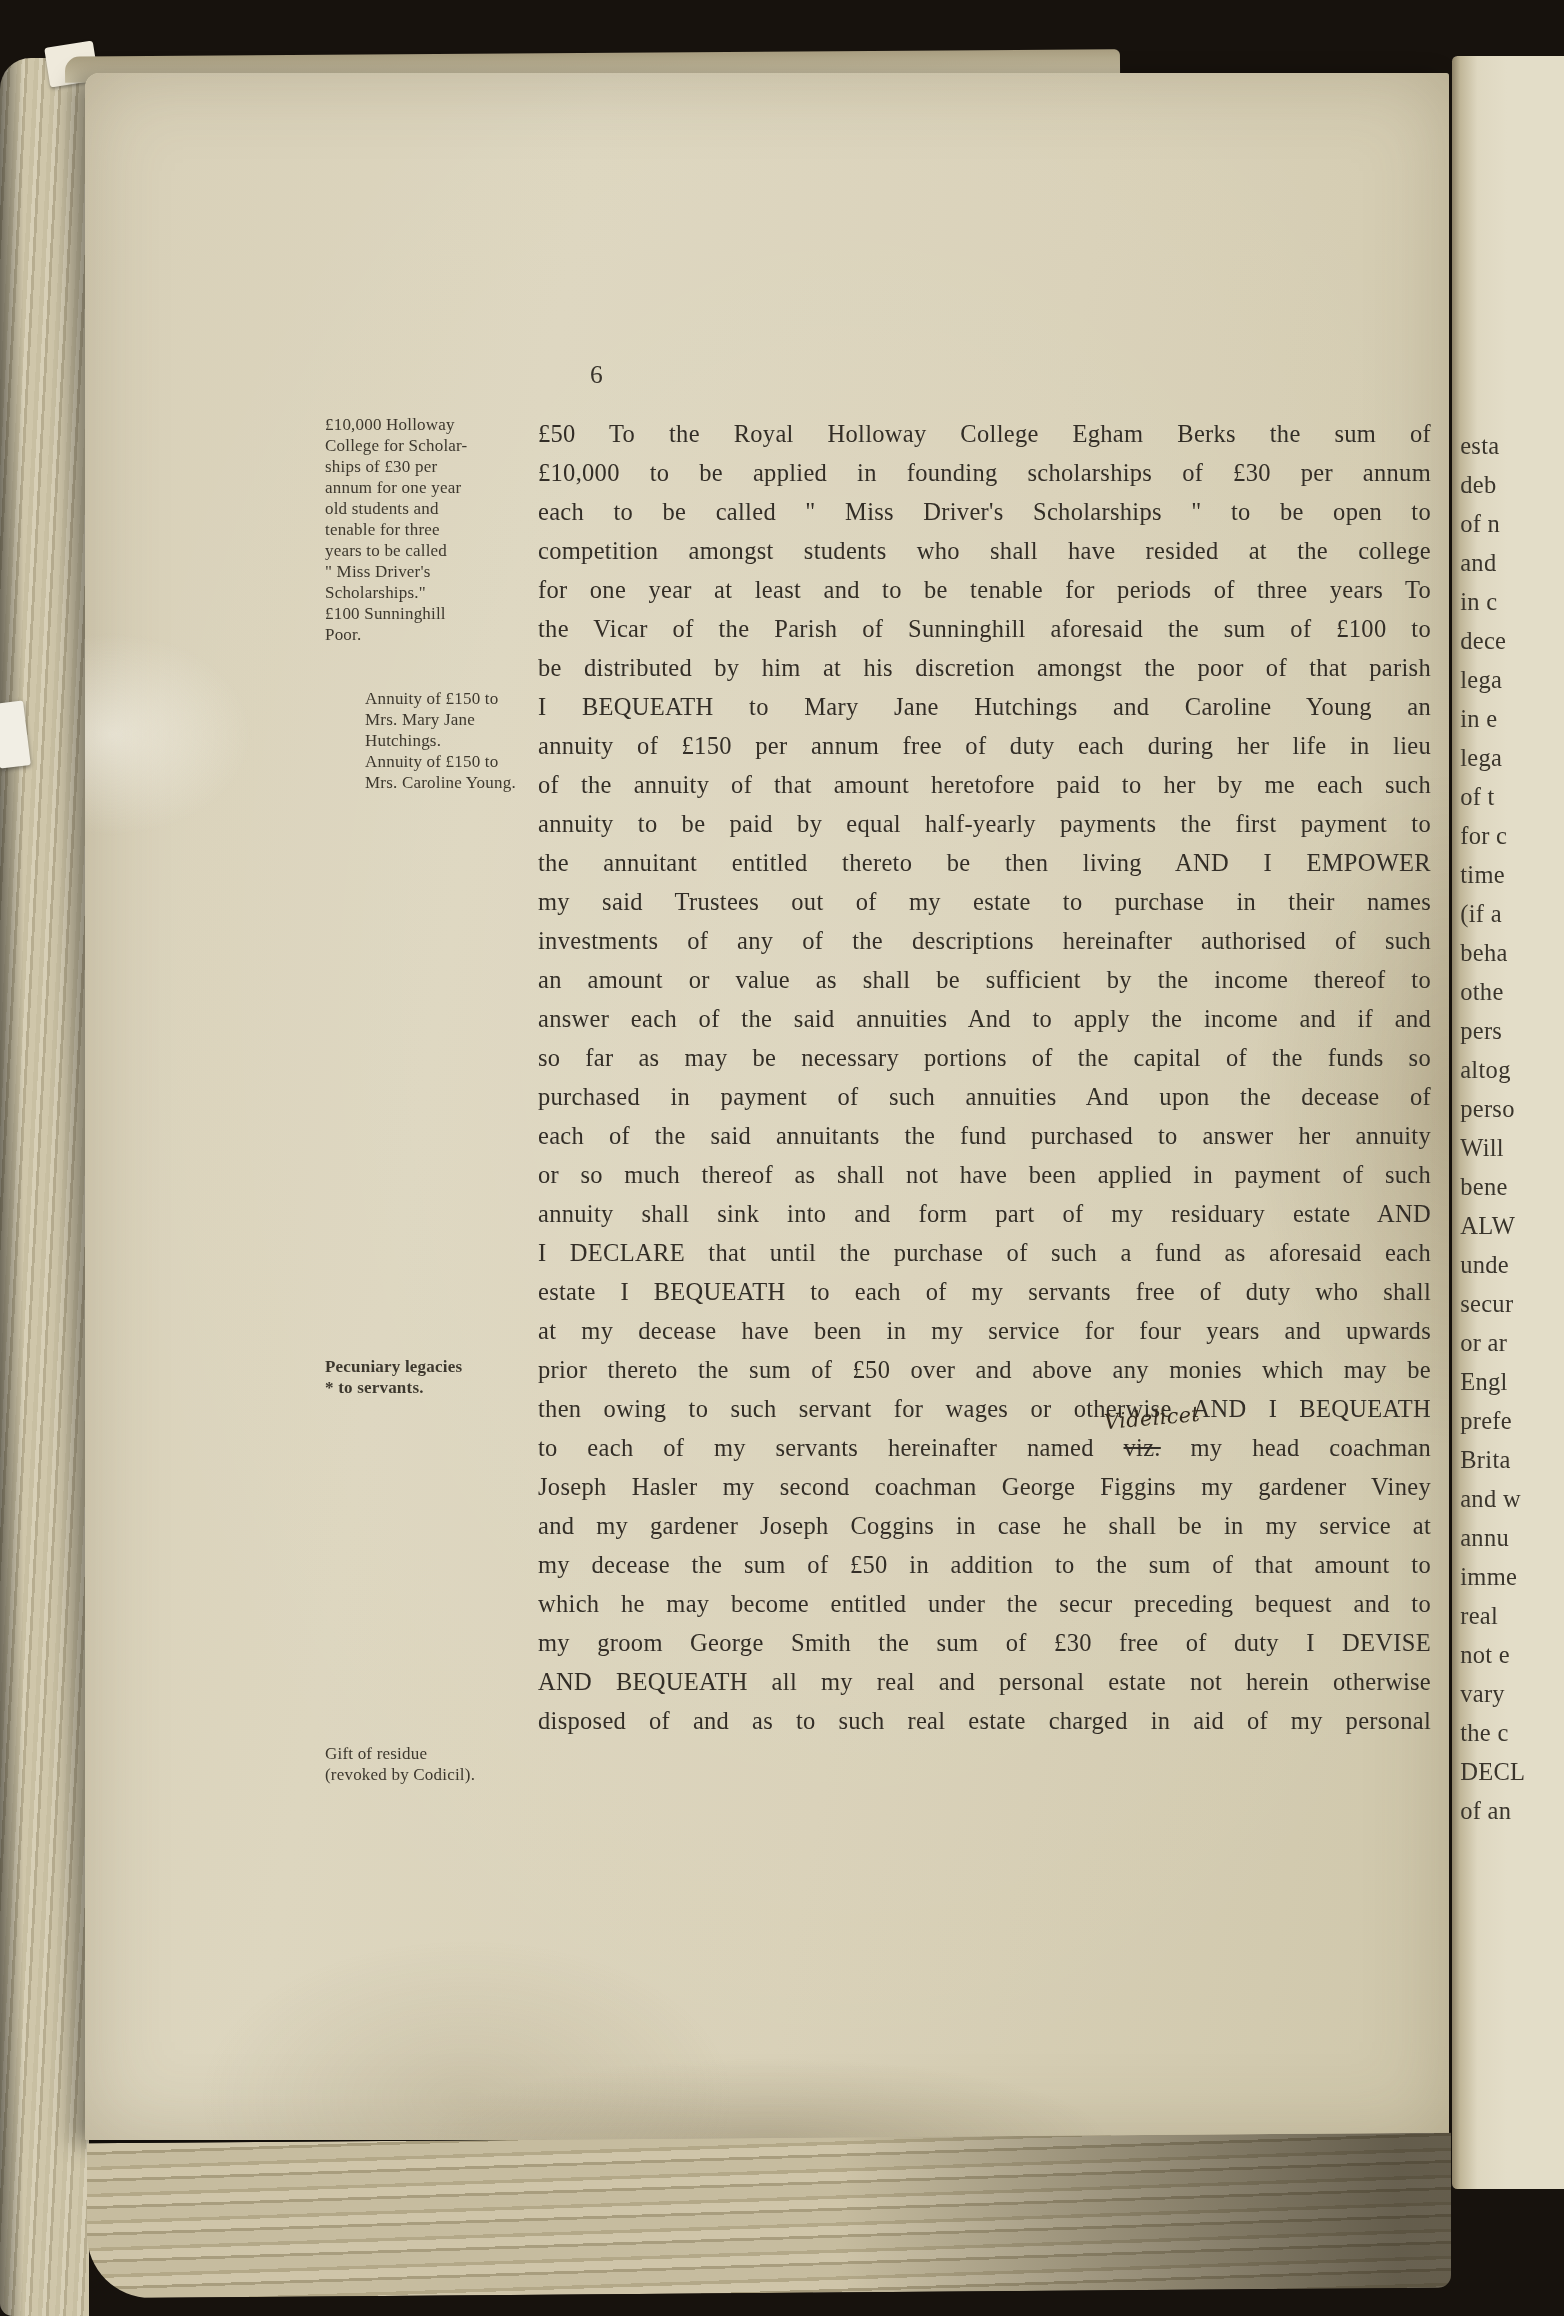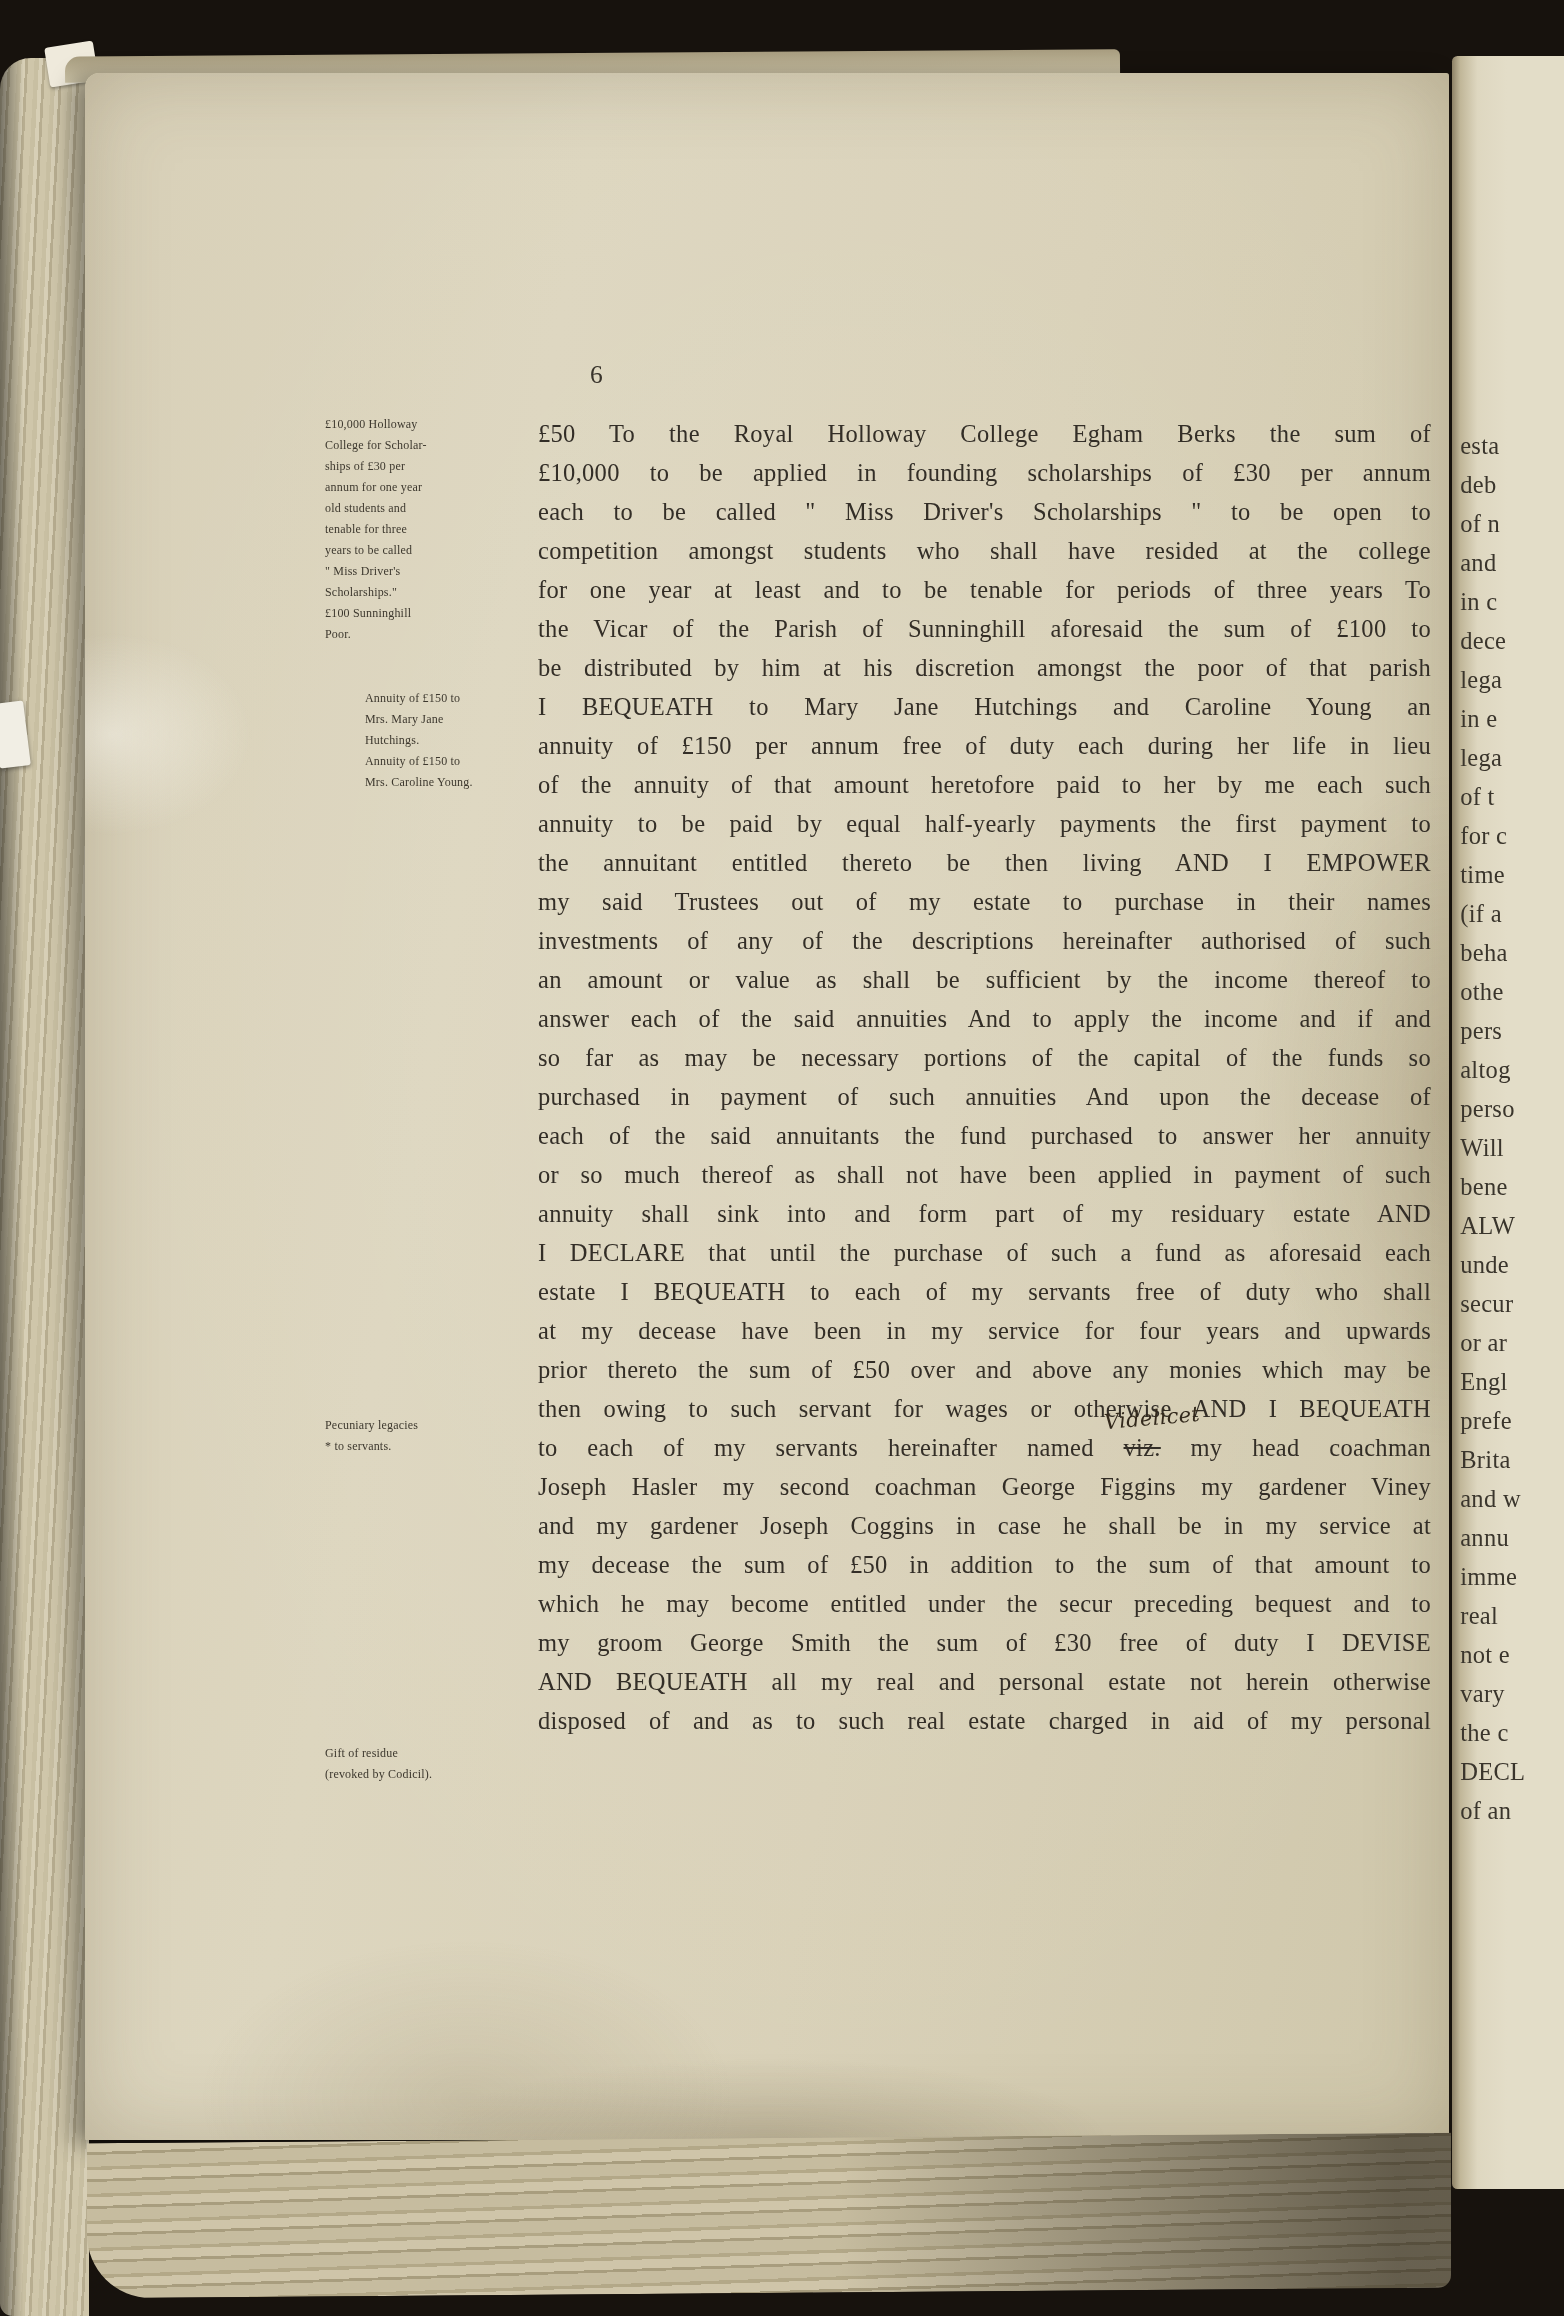--- a/index.html
+++ b/index.html
@@ -68,26 +68,26 @@
     transform:skewY(-0.45deg);
     border-radius:0 0 12.7px 64px;
   }
   
   .page-number{
     position:absolute;left:505px;top:287px;
     font-size:25.5px;color:#38332b;
   }
   .margin-note{
     position:absolute;left:240px;width:191px;
-    font-size:12px;line-height:21px;color:#3d382e;
+    font-size:17px;line-height:21px;color:#3d382e;
     white-space:pre-line;letter-spacing:0.2px;
   }
   .note-1{top:341px;}
   .note-2{top:615px;margin-left:40px;}
-  .note-3{top:1342px;}
+  .note-3{top:1283px;font-weight:bold;}
   .note-4{top:1670px;}
   .body-text{
     position:absolute;left:453px;top:341px;width:893px;
     font-size:24.5px;color:#332e27;letter-spacing:0.3px;
   }
   .body-line{
     min-height:39px;line-height:39px;
     text-align:justify;text-align-last:justify;
   }
   .struck{position:relative;text-decoration:line-through;}

